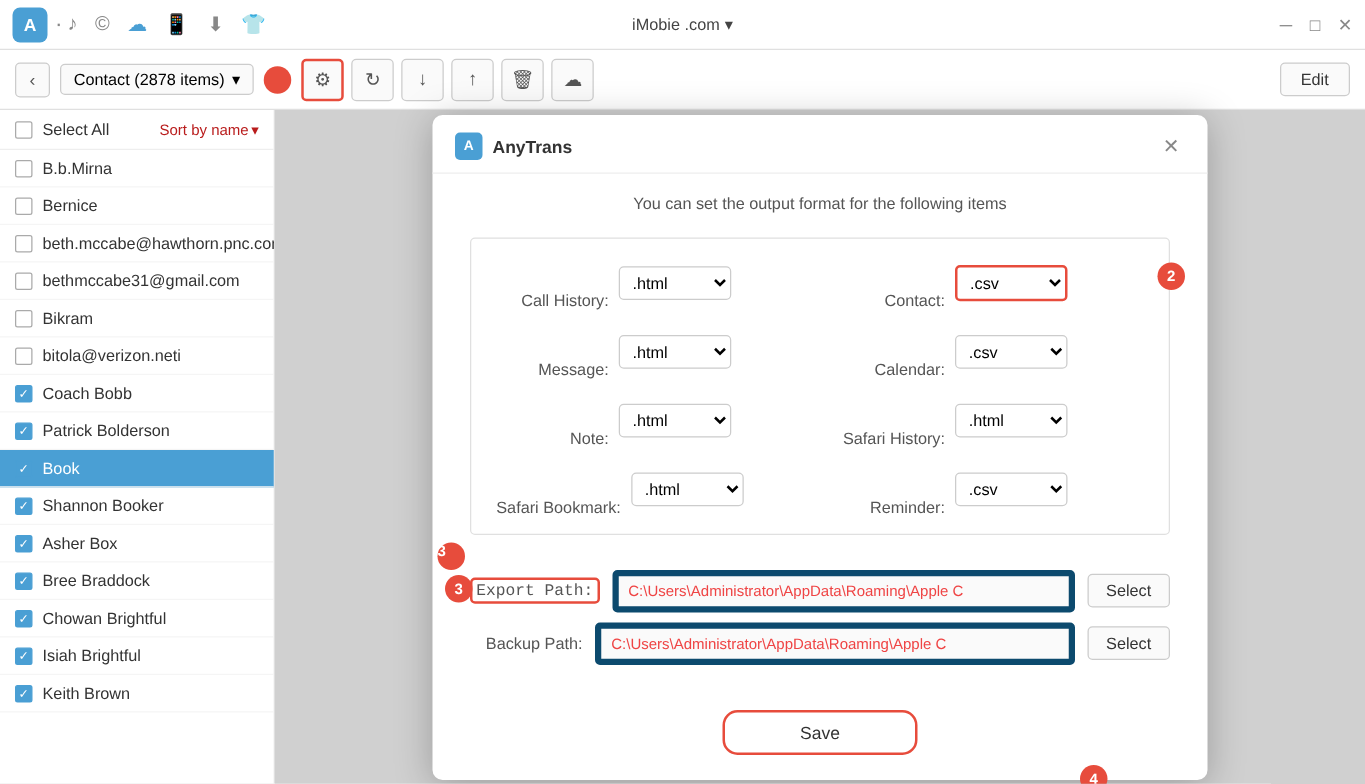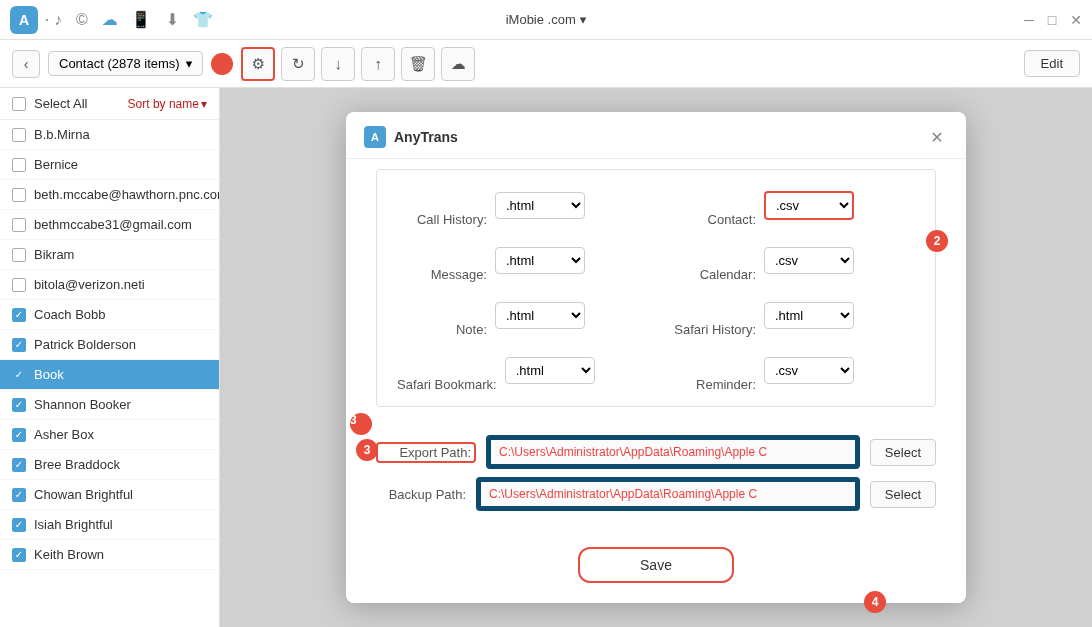--- a/index.html
+++ b/index.html
@@ -443,20 +443,21 @@
 
     <div class="modal-overlay">
       <div class="modal">
 
         <div class="modal-header">
           <div class="modal-logo">A</div>
           <span class="modal-title">AnyTrans</span>
           <div class="modal-close">✕</div>
         </div>
 
+        <div class="modal-subtitle">You can set the output format for the following items</div>
 
         <div class="modal-body">
 
           <div class="annotation" style="right: 18px; top: 118px;">2</div>
 
           <div class="format-grid">
 
             <div class="format-row">
               <span class="format-label">Call History:</span>
               <select class="native-select">
@@ -511,21 +512,21 @@
           </div>
 
           <div class="annotation" style="position:relative; display:inline-block; float:left; margin-top:-8px; margin-left:-26px; margin-bottom:0;">3</div>
           <div style="clear:both; margin-top: 0;"></div>
 
           <div class="path-section" style="position:relative;">
 
             <div style="position:absolute; left:-20px; top: 4px; width:22px; height:22px; background:#e74c3c; border-radius:50%; color:#fff; font-size:12px; font-weight:bold; display:flex; align-items:center; justify-content:center;">3</div>
 
             <div class="path-row">
-              <div style="border: 2px solid #e74c3c; border-radius: 4px; padding: 1px 3px;">
+              <div style="border: 2px solid #e74c3c; border-radius: 4px; padding: 1px 3px; font-family: Liberation Mono, monospace;">
                 <span class="path-label" style="display:block;">Export Path:</span>
               </div>
               <div class="path-input">C:\Users\Administrator\AppData\Roaming\Apple C</div>
               <button class="select-btn">Select</button>
             </div>
 
             <div class="path-row">
               <span class="path-label">Backup Path:</span>
               <div class="path-input">C:\Users\Administrator\AppData\Roaming\Apple C</div>
               <button class="select-btn">Select</button>

